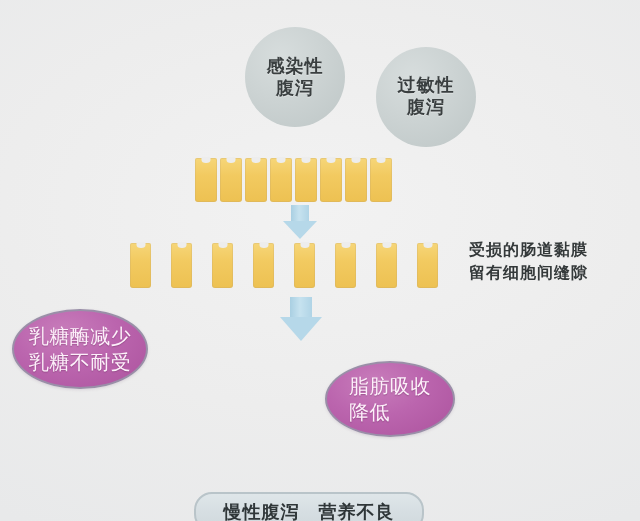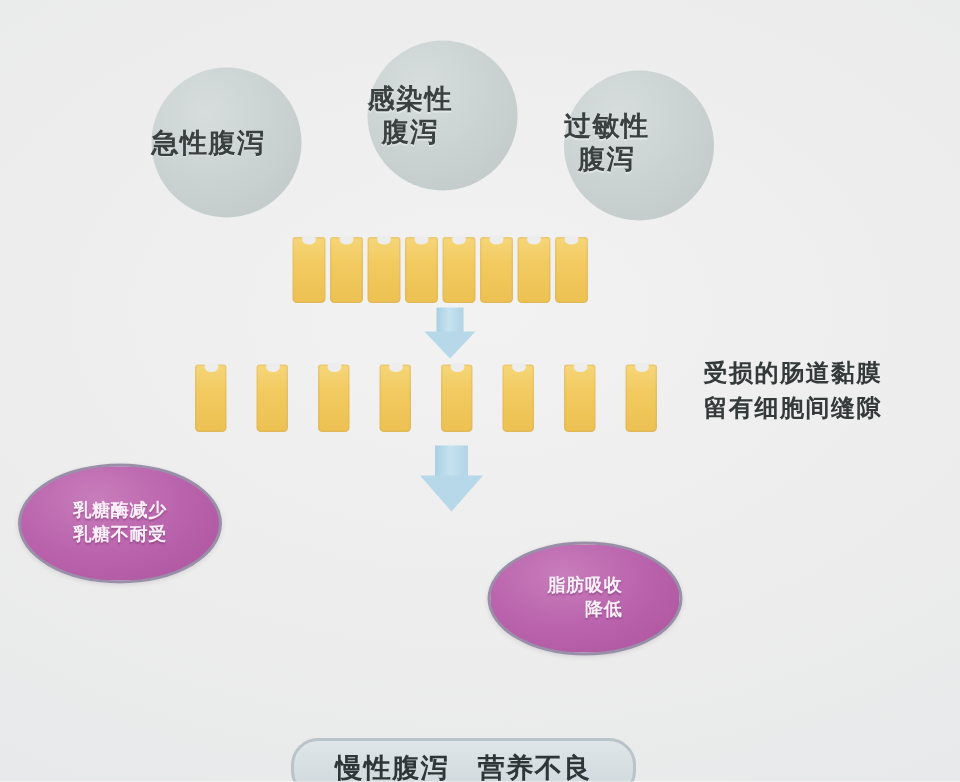--- a/index.html
+++ b/index.html
@@ -23,20 +23,21 @@
   }
 
   
   .cause-circle {
     position: absolute;
     border-radius: 50%;
     background:
       radial-gradient(circle at 36% 30%, #d7dddd 0%, #ccd3d3 45%, #c3cbcb 80%, #bcc4c4 100%);
     display: flex;
     align-items: center;
+    justify-content: center;
     text-align: center;
     color: #3a3f40;
     font-size: 18px;
     font-weight: 700;
     letter-spacing: 1px;
     line-height: 1.25;
   }
   .cause-circle .txt {
     white-space: pre-line;
     text-shadow: 0 1px 0 rgba(255,255,255,0.35);
@@ -131,24 +132,24 @@
   
   .consequence {
     position: absolute;
     border-radius: 50%;
     background:
       radial-gradient(ellipse at 38% 28%, #c87dbb 0%, #bb65ae 45%, #b25aa4 78%, #a9539c 100%);
     border: 2px solid #9a8fa8;
     display: flex;
     align-items: center;
     justify-content: center;
-    text-align: right;
+    text-align: left;
     color: #fdf0fa;
-    font-size: 12px;
-    font-weight: 700;
+    font-size: 20px;
+    font-weight: 400;
     letter-spacing: 0.5px;
     line-height: 1.3;
     box-shadow: 0 1px 3px rgba(120,90,120,0.18);
   }
   .consequence .txt {
     white-space: pre-line;
     text-shadow: 0 1px 1px rgba(110,50,100,0.45);
   }
 
   #cons-lactase  { left:  12px; top: 309px; width: 132px; height:  76px; }
@@ -192,23 +193,20 @@
     font-weight: 700;
     letter-spacing: 1px;
   }
   #watermark svg { display: block; }
 </style>
 </head>
 <body>
 
 <div id="diagram">
 
-  <div class="cause-circle" id="circle-acute">
-    <span class="txt">急性腹泻</span>
-  </div>
   <div class="cause-circle" id="circle-infect">
     <span class="txt">感染性
 腹泻</span>
   </div>
   <div class="cause-circle" id="circle-allerg">
     <span class="txt">过敏性
 腹泻</span>
   </div>
 
   <div class="cell-row" id="row-normal">

